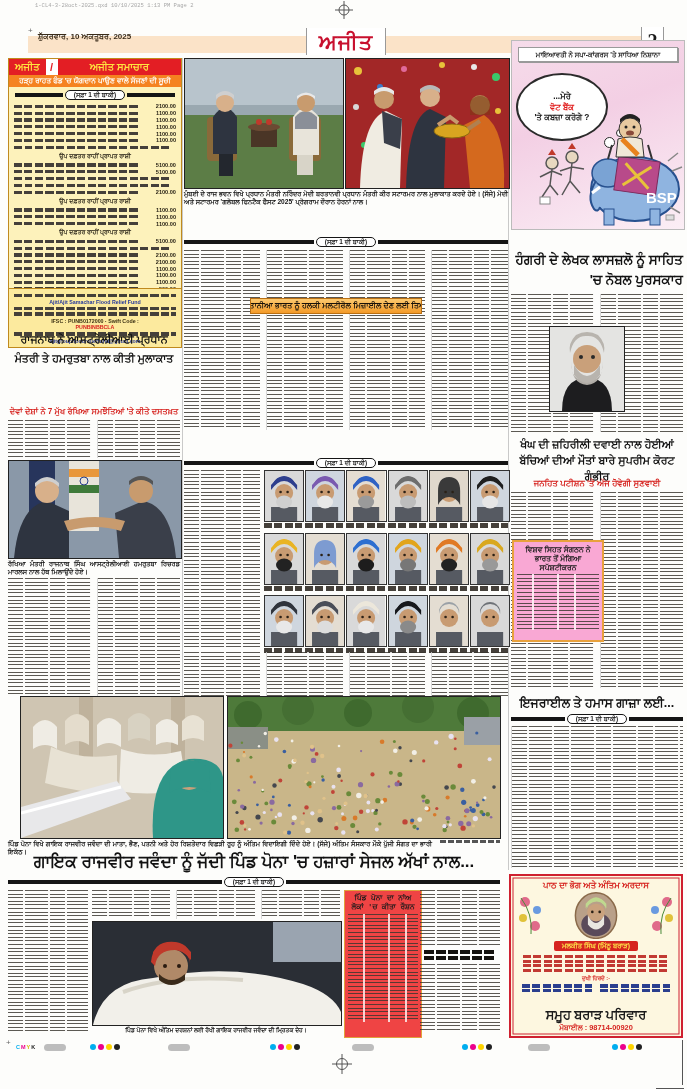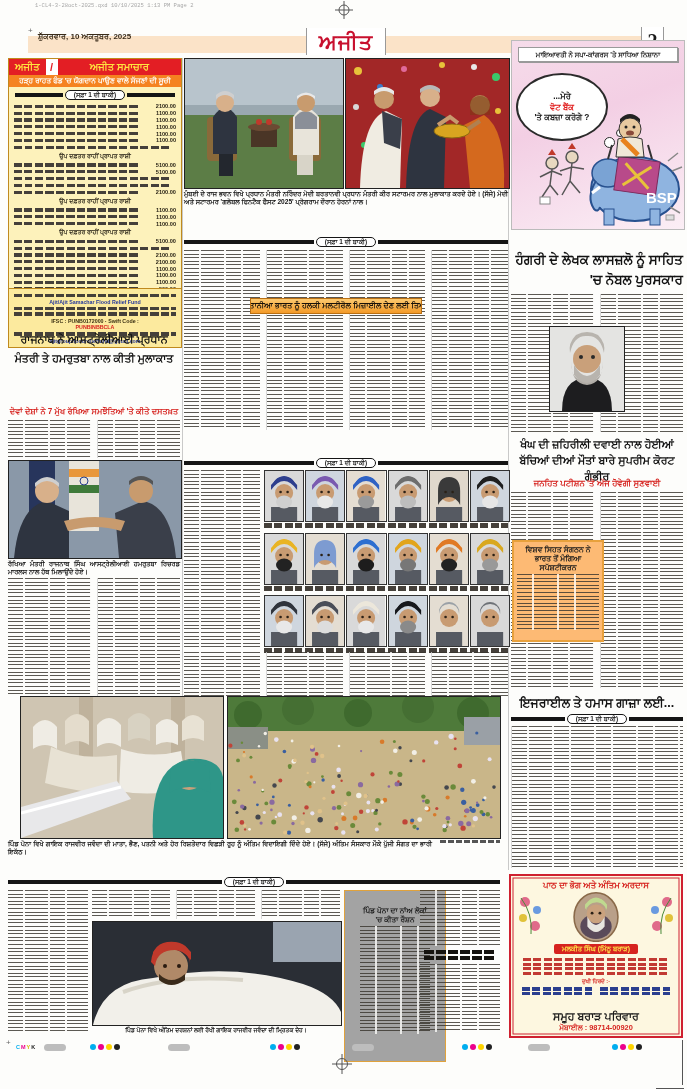--- a/index.html
+++ b/index.html
@@ -47,37 +47,37 @@
          display:flex;align-items:center;justify-content:center;white-space:nowrap;overflow:hidden;color:#18120a;}
   
   #cartoon{background:linear-gradient(160deg,#f6dcea 0%,#f3cfe4 40%,#fbeef5 100%);border:1px solid #bbb;}
   #cartoon .kick{background:#fff;border:1px solid #9a9a9a;box-shadow:1px 1px 0 #999;font-size:6.9px;font-weight:bold;
                  text-align:center;line-height:13px;height:13px;white-space:nowrap;overflow:hidden;}
   #bubble{background:#fff;border:2px solid #2b2b2b;border-radius:50%;display:flex;flex-direction:column;
           align-items:center;justify-content:center;text-align:center;font-weight:bold;font-size:8.4px;line-height:10.5px;}
   #bubble .red{color:#e01818;}
   .bdot{background:#fff;border:1.5px solid #2b2b2b;border-radius:50%;}
   
-  #whobox{background:#fdba74;border:2px solid #e8a13c;padding:3px;}
+  #whobox{background:#f9a8d4;border:2px solid #e8a13c;padding:3px;}
   #whobox .t{font-size:7.6px;font-weight:bold;text-align:center;line-height:9px;margin-bottom:2px;}
   
   #portrait-grid{display:grid;grid-template-columns:repeat(6,1fr);gap:3px 3px;}
   .pcell{display:flex;flex-direction:column;}
   .pcell svg{border:1px solid #333;display:block;width:100%;height:50px;}
   .pcell .pname{height:5px;margin-top:1px;}
   
-  #ponabox{background:#a3a3a3;border:1.5px solid #e0a23c;padding:15px;}
+  #ponabox{background:#ef4444;border:1.5px solid #e0a23c;padding:3px;font-family:Liberation Mono, monospace;}
   #ponabox .t{font-size:7.4px;font-weight:bold;text-align:center;line-height:9px;margin-bottom:2px;}
   
   #obit{background:#fdf7e0;border:2px solid #cf2030;box-shadow:0 0 0 1.5px #fdf7e0 inset,0 0 0 2.5px #cf2030 inset;
         padding:4px 6px;display:flex;flex-direction:column;align-items:center;}
   #obit .title{color:#d6231f;font-weight:bold;font-size:8.6px;text-align:center;white-space:nowrap;}
   #obit .nameband{background:#d6231f;color:#ffe84a;font-weight:bold;font-size:6.8px;padding:1px 8px;border-radius:2px;margin:2px 0;}
   #obit .grief{color:#d6231f;font-size:5.6px;font-weight:bold;margin:1px 0;}
-  #obit .family{font-size:11px;font-weight:bold;margin-top:13px;}
+  #obit .family{font-size:13px;font-weight:bold;margin-top:13px;font-family:Liberation Serif, serif;}
   #obit .phone{font-size:7.4px;font-weight:bold;color:#d6231f;}
   .vrule{background:#c9c9c9;width:1px;}
   .loz{background:#bdbdbd;border-radius:4px;width:22px;height:7px;}
   .cmyk{display:flex;gap:2px;align-items:center;}
   .cmyk i{width:6px;height:6px;border-radius:50%;display:block;}
   .credit-bar{width:60px;height:3px;background:repeating-linear-gradient(90deg,#555 0 6px,transparent 6px 8px);}
 </style>
 </head>
 <body>
 
@@ -845,20 +845,21 @@
           <circle cx="266.0" cy="90.1" r="1.8" fill="#44474e"></circle>
           <circle cx="29.4" cy="107.8" r="1.4" fill="#3a5fa0"></circle>
           <circle cx="92.2" cy="122.8" r="2.7" fill="#44474e"></circle>
         </g>
     </svg>
   </div>
   <div class="abs" style="left:8px;top:840px;width:492px;display:flex;gap:8px;align-items:flex-start;">
     <div class="cap" style="flex:1;">ਪਿੰਡ ਪੋਨਾ ਵਿਖੇ ਗਾਇਕ ਰਾਜਵੀਰ ਜਵੰਦਾ ਦੀ ਮਾਤਾ, ਭੈਣ, ਪਤਨੀ ਅਤੇ ਹੋਰ ਰਿਸ਼ਤੇਦਾਰ ਵਿਛੜੀ ਰੂਹ ਨੂੰ ਅੰਤਿਮ ਵਿਦਾਇਗੀ ਦਿੰਦੇ ਹੋਏ। (ਸੱਜੇ) ਅੰਤਿਮ ਸੰਸਕਾਰ ਮੌਕੇ ਪੁੱਜੀ ਸੰਗਤ ਦਾ ਭਾਰੀ ਇਕੱਠ।</div>
     <div class="credit-bar"></div>
   </div>
+  <div class="abs hl" style="left:8px;top:852px;width:492px;font-size:17px;white-space:nowrap;">ਗਾਇਕ ਰਾਜਵੀਰ ਜਵੰਦਾ ਨੂੰ ਜੱਦੀ ਪਿੰਡ ਪੋਨਾ 'ਚ ਹਜ਼ਾਰਾਂ ਸੇਜਲ ਅੱਖਾਂ ਨਾਲ...</div>
   <div class="abs pill" style="left:8px;top:876px;width:492px;">
     <span class="bar"></span>
       <span class="oval">(ਸਫ਼ਾ 1 ਦੀ ਬਾਕੀ)</span>
       <span class="bar"></span>
   </div>
   <div class="abs cols" style="left:8px;top:890px;width:80px;height:144px;">
       <div class="ftcol"></div>
     </div>
   <div class="abs cols" style="left:92px;top:890px;width:248px;height:29px;">
       <div class="ftcol"></div>

